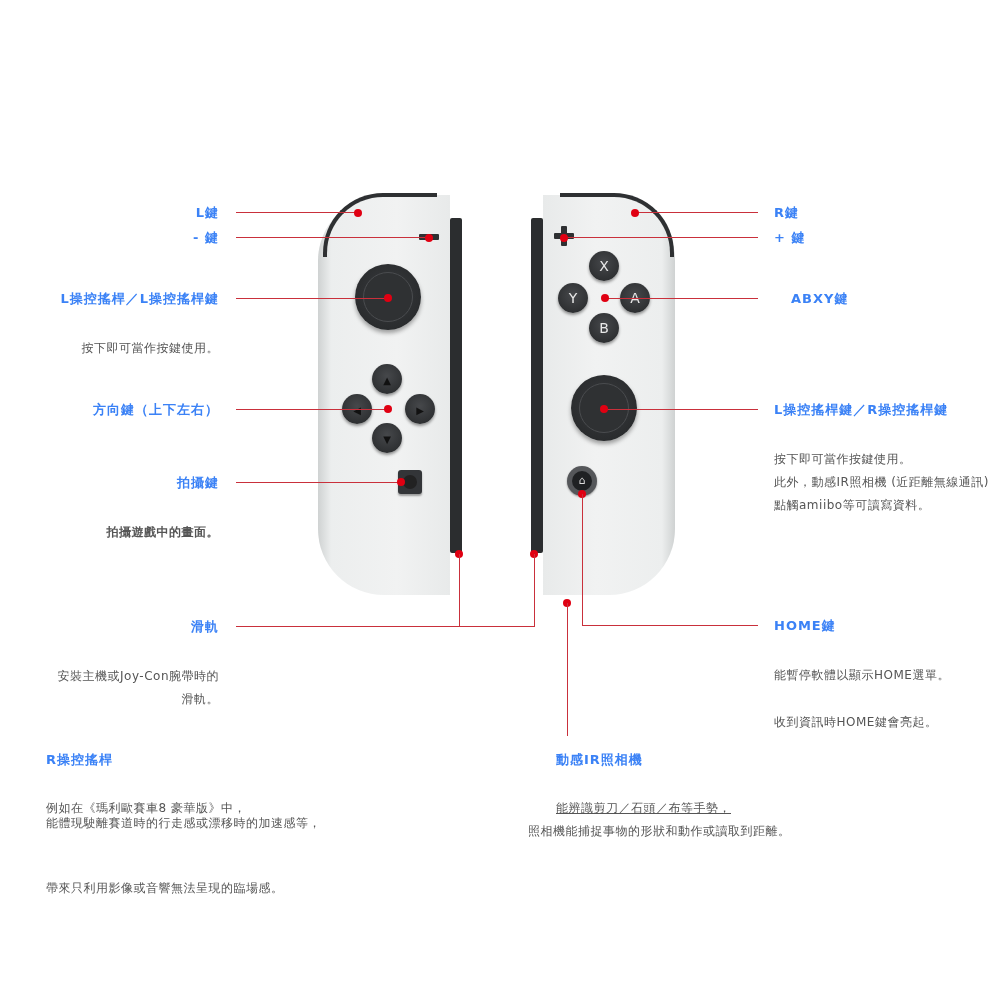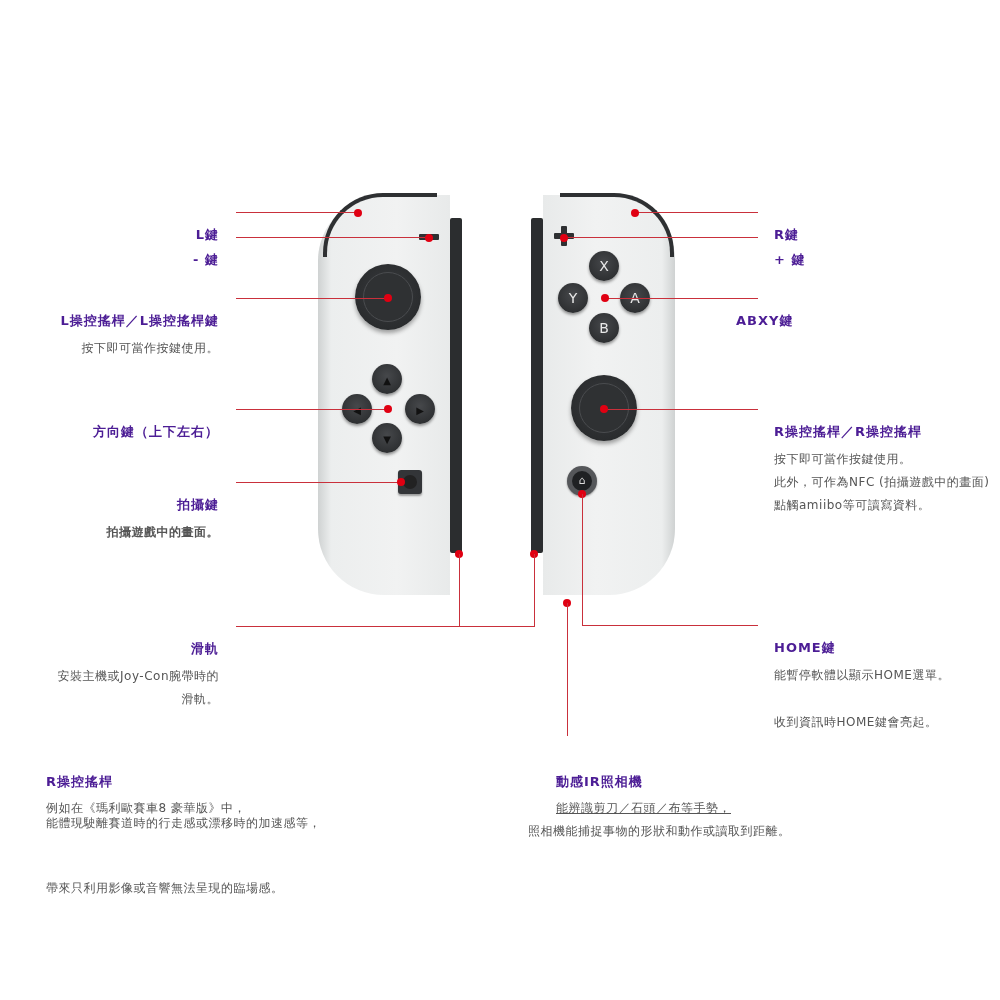--- a/index.html
+++ b/index.html
@@ -1,19 +1,19 @@
 <!DOCTYPE html>
 <html><head>
   <meta charset="utf-8">
   <style>
     html, body { margin: 0; padding: 0; background: #ffffff; }
     body { width: 1000px; height: 1000px; position: relative; overflow: hidden;
            font-family: "DejaVu Sans", "Liberation Sans", sans-serif; color: #333; }
     .abs { position: absolute; }
-    .title { font-size: 13px; font-weight: bold; color: #4c1d95; letter-spacing: 1px; white-space: nowrap; margin-top: 22px; }
+    .title { font-size: 13px; font-weight: bold; color: #3b82f6; letter-spacing: 1px; white-space: nowrap; }
     .desc { font-size: 12px; color: #555; letter-spacing: 0.5px; white-space: nowrap; line-height: 23px; margin-top: 24px; }
     .right { text-align: right; }
     .line { position: absolute; background: #c9303b; }
     .dot { position: absolute; width: 8px; height: 8px; border-radius: 50%; background: #e00012; }
 
     
     .jc-body { position: absolute; background: linear-gradient(90deg, #cfd2d2 0%, #eceeee 10%, #f1f2f2 60%, #e8eaea 100%); }
     .jc-left { left: 318px; top: 195px; width: 132px; height: 400px; border-radius: 66px 0 0 66px; }
     .jc-right { left: 543px; top: 195px; width: 132px; height: 400px; border-radius: 0 66px 66px 0;
                 background: linear-gradient(90deg, #e8eaea 0%, #f1f2f2 40%, #eceeee 90%, #cfd2d2 100%); }
@@ -116,24 +116,24 @@
 <div class="abs desc right" style="right:781px;top:641px;">安裝主機或Joy-Con腕帶時的</div>
 <div class="abs desc right" style="right:781px;top:664px;">滑軌。</div>
 
 <div class="abs title" style="left:46px;top:751px;">R操控搖桿</div>
 <div class="abs desc" style="left:46px;top:773px;">例如在《瑪利歐賽車8 豪華版》中，</div>
 <div class="abs desc" style="left:46px;top:788px;">能體現駛離賽道時的行走感或漂移時的加速感等，</div>
 <div class="abs desc" style="left:46px;top:853px;font-family:Liberation Serif, serif;">帶來只利用影像或音響無法呈現的臨場感。</div>
 
 <div class="abs title" style="left:774px;top:204px;">R鍵</div>
 <div class="abs title" style="left:774px;top:229px;">+ 鍵</div>
-<div class="abs title" style="left:736px;top:290px;">ABXY鍵</div>
-<div class="abs title" style="left:774px;top:401px;">R操控搖桿／R操控搖桿</div>
+<div class="abs title" style="left:791px;top:290px;">ABXY鍵</div>
+<div class="abs title" style="left:774px;top:401px;">L操控搖桿鍵／R操控搖桿鍵</div>
 <div class="abs desc" style="left:774px;top:424px;">按下即可當作按鍵使用。</div>
-<div class="abs desc" style="left:774px;top:447px;">此外，可作為NFC (拍攝遊戲中的畫面)</div>
+<div class="abs desc" style="left:774px;top:447px;">此外，動感IR照相機 (近距離無線通訊)</div>
 <div class="abs desc" style="left:774px;top:470px;">點觸amiibo等可讀寫資料。</div>
 <div class="abs title" style="left:774px;top:617px;">HOME鍵</div>
 <div class="abs desc" style="left:774px;top:640px;">能暫停軟體以顯示HOME選單。</div>
 <div class="abs desc" style="left:774px;top:687px;">收到資訊時HOME鍵會亮起。</div>
 
 <div class="abs title" style="left:556px;top:751px;">動感IR照相機</div>
 <div class="abs desc" style="left:556px;top:773px;text-decoration:underline;">能辨識剪刀／石頭／布等手勢，</div>
 <div class="abs desc" style="left:528px;top:796px;">照相機能捕捉事物的形狀和動作或讀取到距離。</div>
 
 </body></html>

